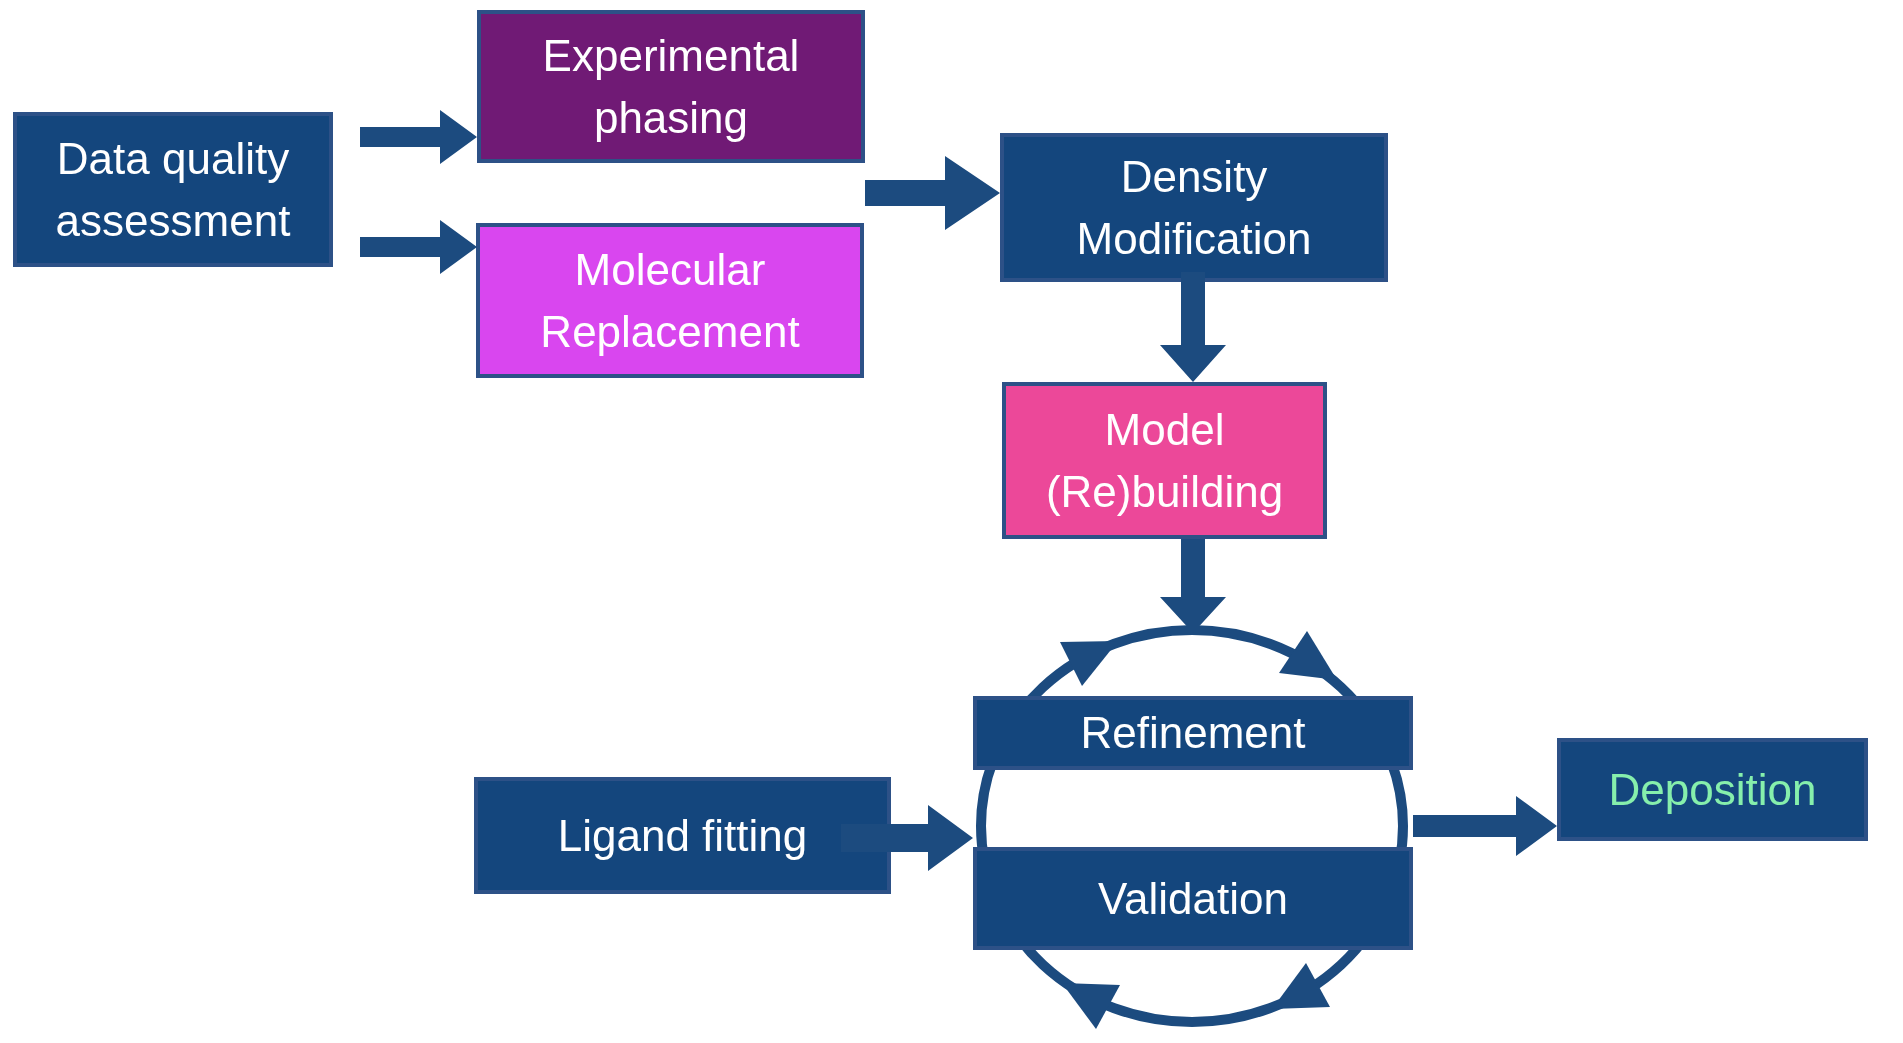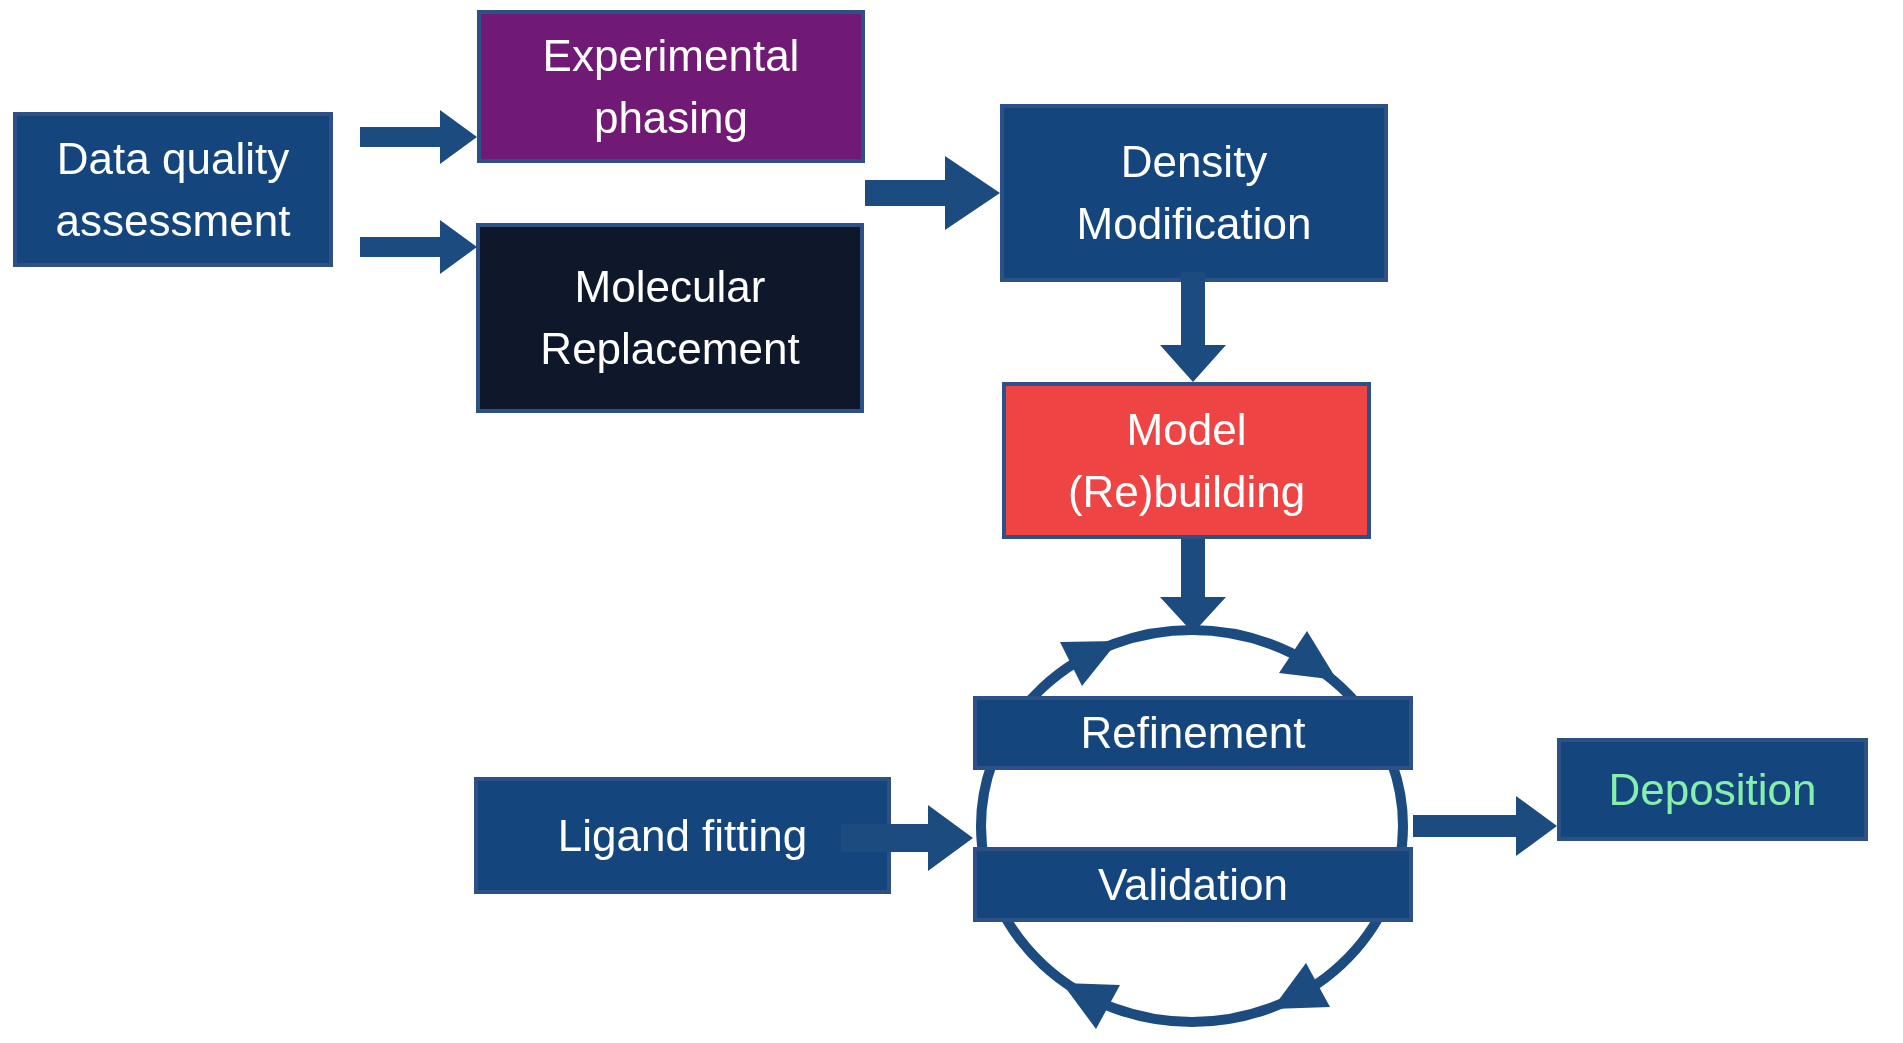--- a/index.html
+++ b/index.html
@@ -49,32 +49,32 @@
     <polygon class="arrow-shape" points="1272,1009 1306,963 1330,1007" fill="#1c4b7f"></polygon>
     <polygon class="arrow-shape" points="1062,983 1120,985 1096,1029" fill="#1c4b7f"></polygon>
   </svg>
 
   <div class="node" style="left: 13px; top: 112px; width: 320px; height: 155px; background: rgb(20, 70, 125); border-color: rgb(45, 81, 135); color: rgb(255, 255, 255);">Data quality
 assessment</div>
 
   <div class="node" style="left: 477px; top: 10px; width: 388px; height: 153px; background: #701a75; border-color: rgb(45, 81, 135); color: rgb(255, 255, 255);">Experimental
 phasing</div>
 
-  <div class="node" style="left: 476px; top: 223px; width: 388px; height: 190px; background: #0f172a; border-color: rgb(45, 81, 135); color: rgb(255, 255, 255);">Molecular
+  <div class="node" style="left: 476px; top: 223px; width: 388px; height: 155px; background: #d946ef; border-color: rgb(45, 81, 135); color: rgb(255, 255, 255);">Molecular
 Replacement</div>
 
-  <div class="node" style="left: 1000px; top: 104px; width: 388px; height: 178px; background: rgb(20, 70, 125); border-color: rgb(45, 81, 135); color: rgb(255, 255, 255);">Density
+  <div class="node" style="left: 1000px; top: 133px; width: 388px; height: 149px; background: rgb(20, 70, 125); border-color: rgb(45, 81, 135); color: rgb(255, 255, 255);">Density
 Modification</div>
 
-  <div class="node" style="left: 1002px; top: 382px; width: 369px; height: 157px; background: #ef4444; border-color: rgb(45, 81, 135); color: rgb(255, 255, 255);">Model
+  <div class="node" style="left: 1002px; top: 382px; width: 325px; height: 157px; background: #ec4899; border-color: rgb(45, 81, 135); color: rgb(255, 255, 255);">Model
 (Re)building</div>
 
   <div class="node" style="left: 973px; top: 696px; width: 440px; height: 74px; background: rgb(20, 70, 125); border-color: rgb(45, 81, 135); color: rgb(255, 255, 255);">Refinement</div>
 
-  <div class="node" style="left: 973px; top: 847px; width: 440px; height: 75px; background: rgb(20, 70, 125); border-color: rgb(45, 81, 135); color: rgb(255, 255, 255);">Validation</div>
+  <div class="node" style="left: 973px; top: 847px; width: 440px; height: 103px; background: rgb(20, 70, 125); border-color: rgb(45, 81, 135); color: rgb(255, 255, 255);">Validation</div>
 
   <div class="node" style="left: 474px; top: 777px; width: 417px; height: 117px; background: rgb(20, 70, 125); border-color: rgb(45, 81, 135); color: rgb(255, 255, 255);">Ligand fitting</div>
 
   <div class="node" style="left: 1557px; top: 738px; width: 311px; height: 103px; background: rgb(20, 70, 125); border-color: rgb(45, 81, 135); color: #86efac;">Deposition</div>
 
   <svg id="arrow-layer" viewBox="0 0 1903 1043" xmlns="http://www.w3.org/2000/svg">
 
     <path class="arrow-shape" d="M360,127 L440,127 L440,110 L477,137 L440,164 L440,147 L360,147 Z" fill="#1c4b7f"></path>
 
     <path class="arrow-shape" d="M360,237 L440,237 L440,220 L477,247 L440,274 L440,257 L360,257 Z" fill="#1c4b7f"></path>

